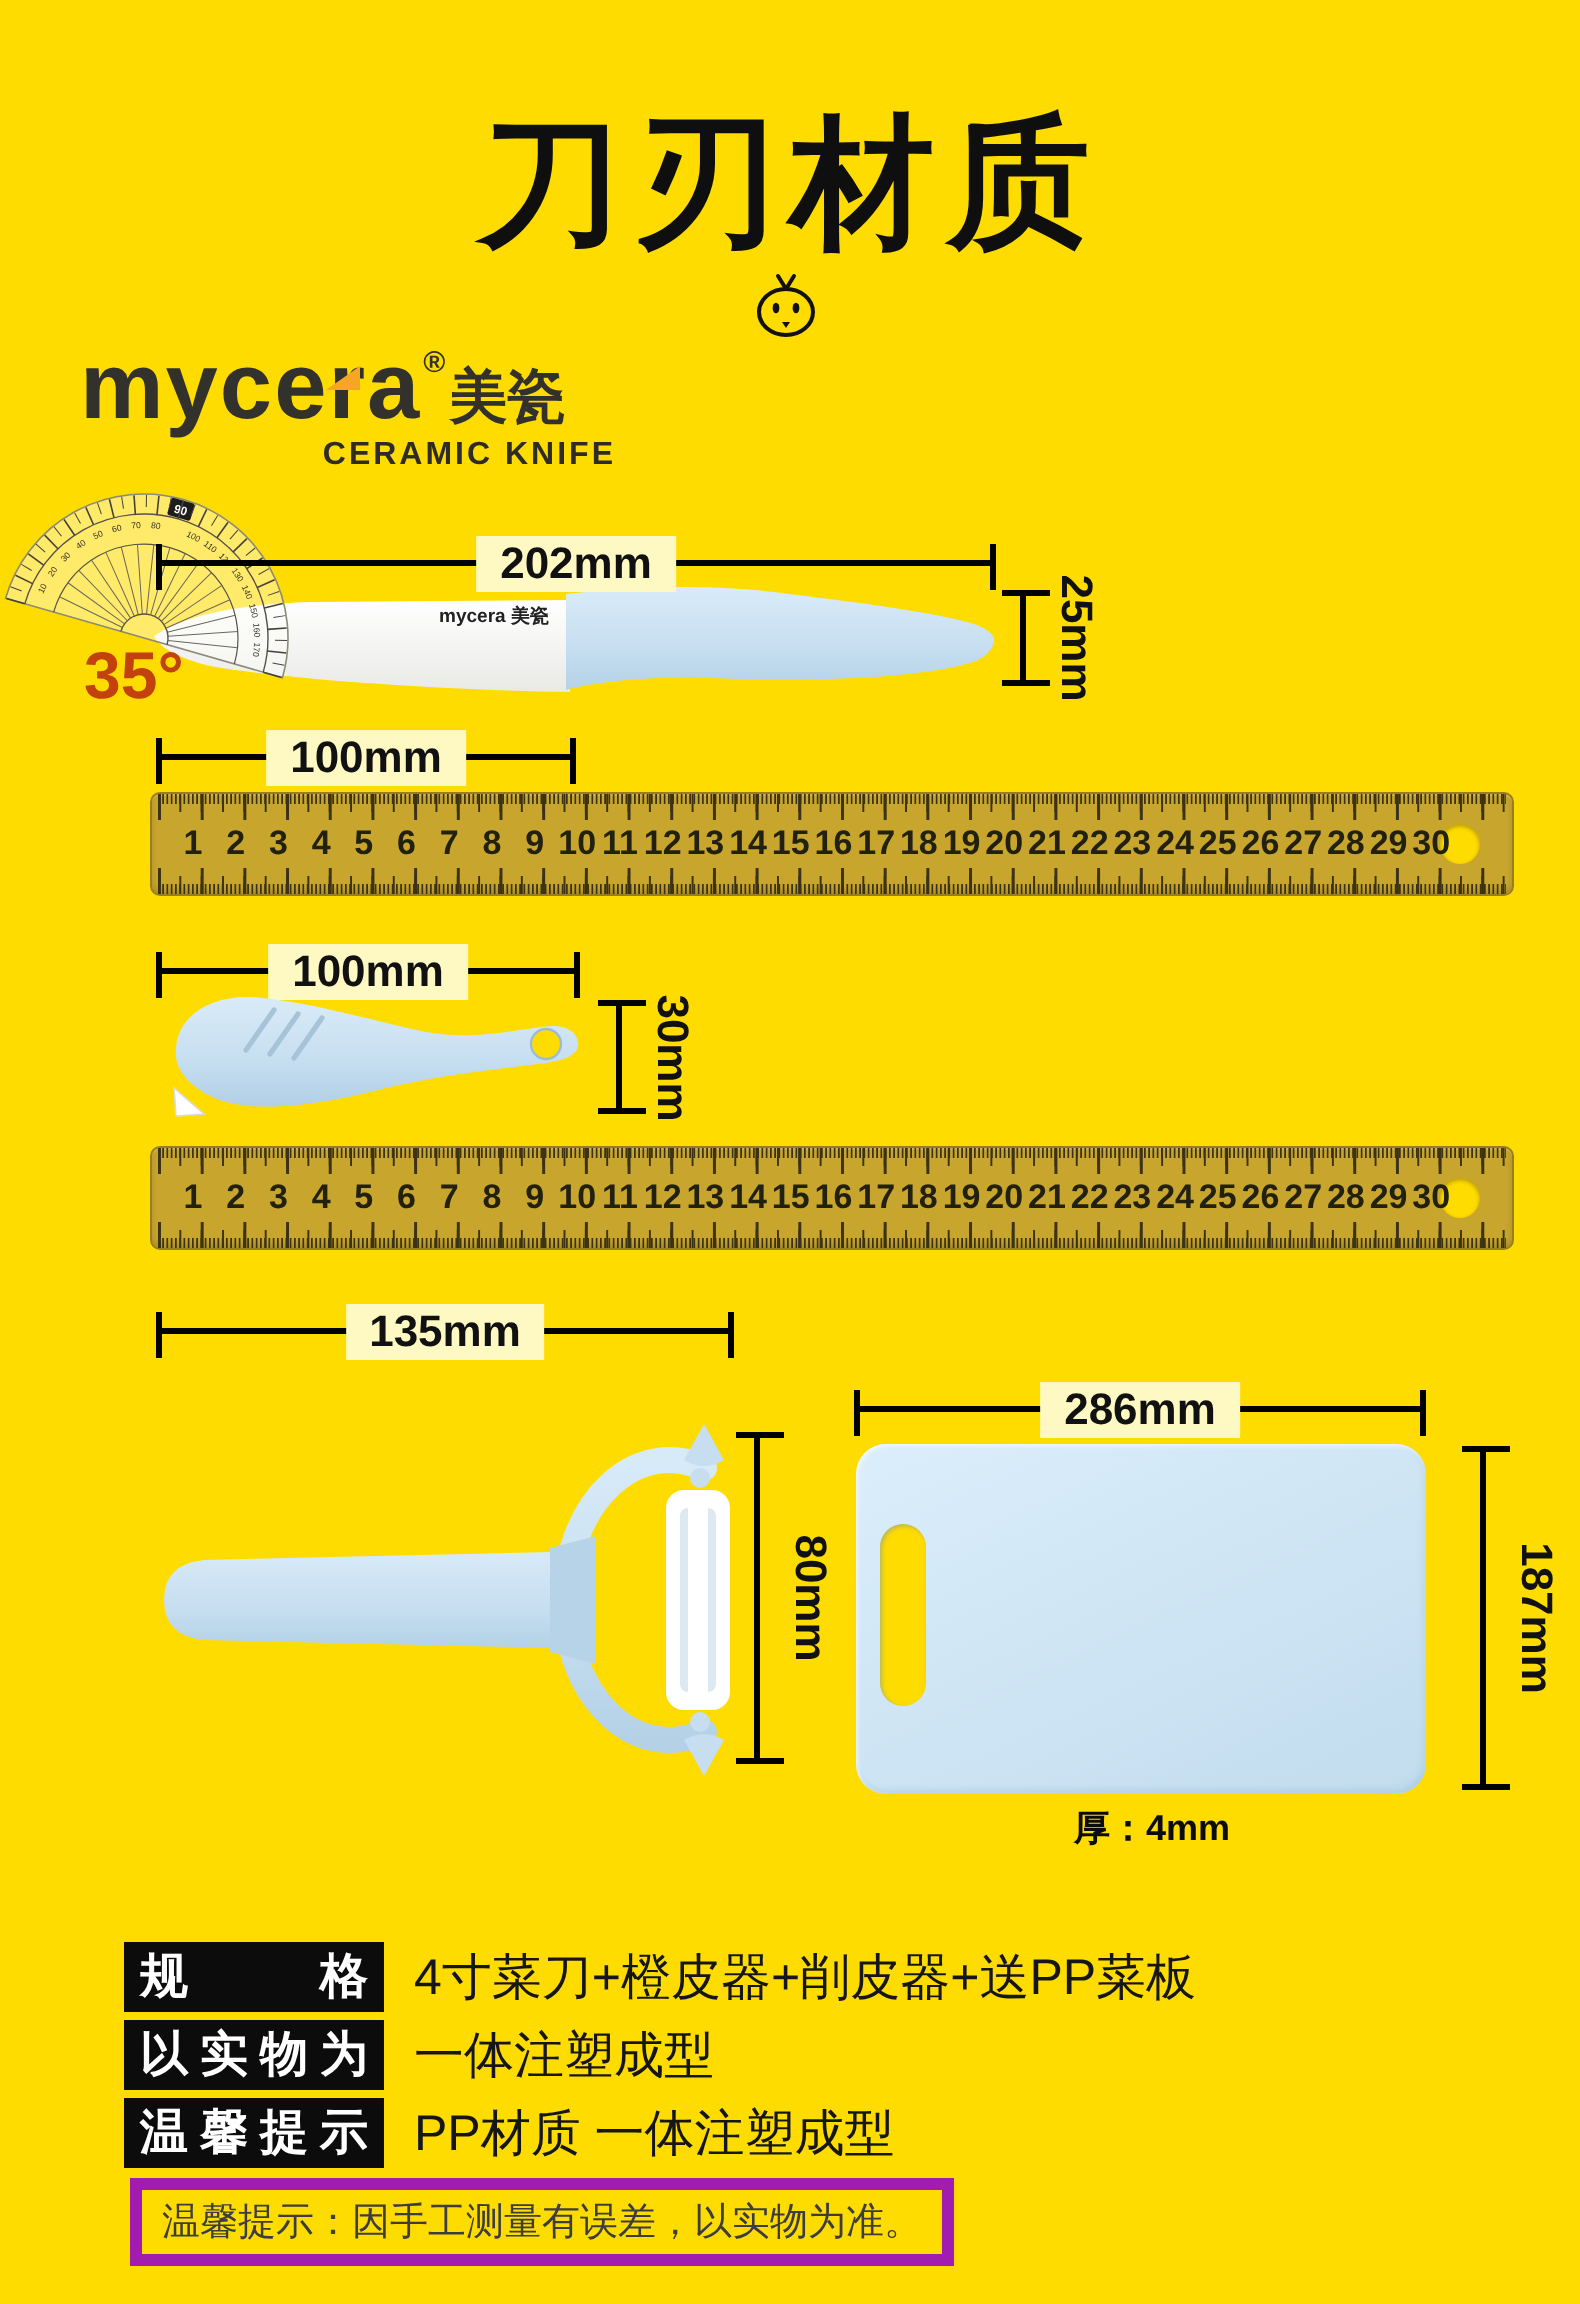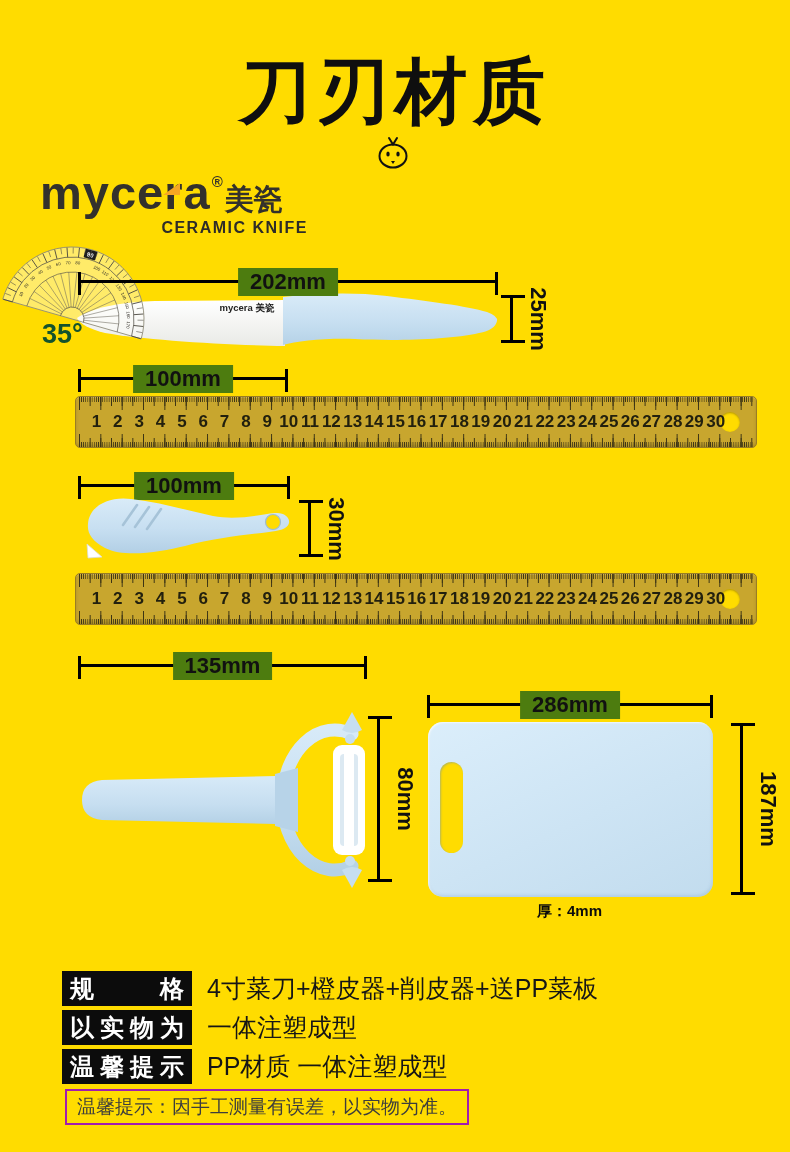--- a/index.html
+++ b/index.html
@@ -19,27 +19,27 @@
   .brand-cn{font-size:29px;font-weight:700;color:#33312c;line-height:34px;}
   .logo-accent{position:absolute;left:123px;top:13px;width:17px;height:12px;background:#f6a623;
                clip-path:polygon(0 100%,100% 0,100% 100%);}
   .logo-sub{margin-top:3px;text-align:right;font-size:16px;font-weight:700;letter-spacing:1.5px;color:#2e2c28;}
 
   
   .dim-h{position:absolute;height:0;border-top:3px solid #000;}
   .dim-h .tick{position:absolute;top:-11px;width:3px;height:23px;background:#000;}
   .tick.t-l{left:0;} .tick.t-r{right:0;}
   .dim-h .dim-label{position:absolute;left:50%;top:-15px;transform:translateX(-50%);
-      background:#4d7c0f;padding:0 12px;font-size:22px;font-weight:700;line-height:28px;white-space:nowrap;}
+      background:#fef9c3;padding:0 12px;font-size:22px;font-weight:700;line-height:28px;white-space:nowrap;}
   .dim-v{position:absolute;width:0;border-left:3px solid #000;}
   .dim-v .tick{position:absolute;left:-12px;height:3px;width:24px;background:#000;}
   .tick.t-t{top:0;} .tick.t-b{bottom:0;}
   .dim-v .dim-label{position:absolute;left:12px;top:50%;transform:translateY(-50%);
       writing-mode:vertical-rl;text-orientation:mixed;font-size:22px;font-weight:700;white-space:nowrap;}
-  .angle-label{font-size:27px;font-weight:700;color:#14532d;}
+  .angle-label{font-size:33px;font-weight:700;color:#c2410c;}
 
   
   .ruler{position:absolute;width:680px;height:50px;background:#c8a62e;border:1px solid #9a7d22;
          border-radius:5px;box-shadow:inset 0 1px 0 rgba(255,255,255,.18), inset 0 -2px 3px rgba(90,70,12,.25);}
   .ruler::before,.ruler::after{content:"";position:absolute;left:3px;right:3px;pointer-events:none;
       background-image:
         linear-gradient(90deg,#3b3314 0 1.3px,transparent 1.3px),
         linear-gradient(90deg,#3b3314 0 1px,transparent 1px),
         linear-gradient(90deg,#3b3314 0 1px,transparent 1px);
       background-size:21.35px 13px,10.68px 9px,2.135px 5px;
@@ -50,29 +50,29 @@
   .ruler-hole{position:absolute;right:16px;top:15px;width:20px;height:20px;border-radius:50%;
               background:#ffdc00;box-shadow:inset 0 1px 2px rgba(90,70,12,.45);}
 
   
   svg{display:block;}
   .board{position:absolute;left:428px;top:722px;width:285px;height:175px;border-radius:15px;
          background:linear-gradient(155deg,#dbeefb 0%,#cde4f4 55%,#c2dcee 100%);
          box-shadow:inset 1px 1px 2px rgba(255,255,255,.7), inset -1px -2px 3px rgba(120,160,190,.25);}
   .board-hole{position:absolute;left:12px;top:40px;width:23px;height:91px;border-radius:12px;
               background:#ffdc00;box-shadow:inset 1px 1px 2px rgba(110,150,180,.5);}
-  .thickness{font-size:15px;font-weight:700;color:#0c0c0c;}
+  .thickness{font-size:18px;font-weight:700;color:#0c0c0c;}
 
   
   .specs{left:62px;top:932px;}
   .spec-row{display:flex;align-items:center;margin-bottom:4px;height:35px;}
   .spec-label{width:114px;height:35px;background:#0c0c0c;color:#fff;font-size:24px;font-weight:700;
       line-height:35px;padding:0 8px;text-align:justify;text-align-last:justify;text-justify:inter-character;}
   .spec-value{margin-left:15px;font-size:25px;color:#161616;white-space:nowrap;}
-  .notice{left:65px;top:1089px;border:2px solid #a21caf;color:#3d3d3d;font-size:19px;
+  .notice{left:65px;top:1089px;border:6px solid #a21caf;color:#3d3d3d;font-size:19px;
           padding:3px 10px;white-space:nowrap;}
 </style>
 </head>
 <body>
 
 <div class="page">
 
   <div class="abs title">刀刃材质</div>
 
   <svg class="abs face-icon" width="42" height="42" viewBox="0 0 42 42">

